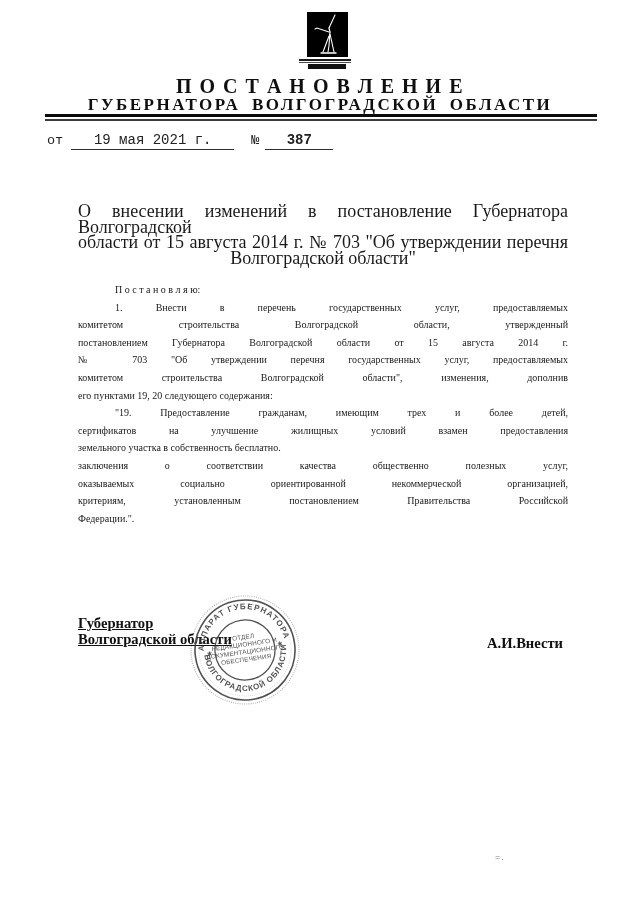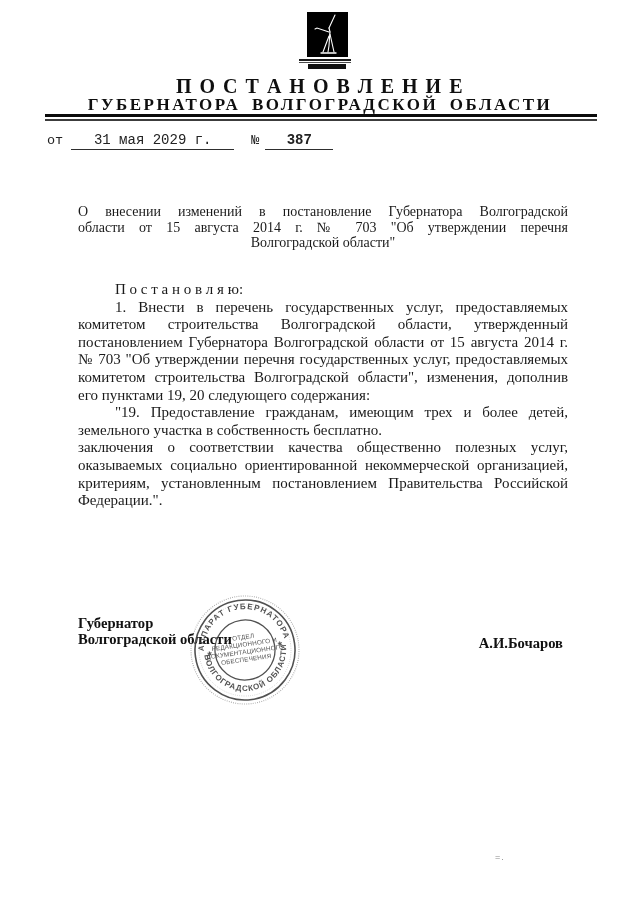--- a/index.html
+++ b/index.html
@@ -23,30 +23,30 @@
   
   .meta-row{position:absolute;left:47px;top:132px;display:flex;align-items:flex-end;
             font-family:"Liberation Mono", monospace;font-size:13.5px;color:#222;}
   .meta-label{padding-bottom:2px;}
   .meta-blank{border-bottom:1.5px solid #2e2e2e;text-align:center;font-size:14px;padding-bottom:1px;}
   .blank-date{width:163px;margin-left:8px;}
   .blank-num{width:68px;margin-left:6px;font-weight:bold;}
   .meta-no{margin-left:17px;padding-bottom:2px;}
 
   
-  .subject{position:absolute;left:78px;top:204px;width:490px;font-size:14px;line-height:15.7px;}
-  .body-text{position:absolute;left:78px;top:281px;width:490px;font-size:15px;line-height:17.6px;}
+  .subject{position:absolute;left:78px;top:204px;width:490px;font-size:18px;line-height:15.7px;}
+  .body-text{position:absolute;left:78px;top:281px;width:490px;font-size:10px;line-height:17.6px;}
   .line{width:100%;}
   .line.just{text-align:justify;text-align-last:justify;}
   .line.last-left{text-align:left;}
   .line.last-center{text-align:center;}
   .line.ind{text-indent:37px;}
 
   
-  .sig-left{position:absolute;left:78px;top:616px;font-size:14.6px;font-weight:bold;line-height:15.5px;color:#111;}
+  .sig-left{position:absolute;left:78px;top:616px;font-size:14.6px;font-weight:bold;line-height:15.5px;color:#111;text-decoration:underline;}
   .sig-name{position:absolute;right:77px;top:635px;font-size:14.6px;font-weight:bold;color:#111;}
 
   
   .stamp{position:absolute;left:187px;top:592px;width:116px;height:116px;
          transform:rotate(-8deg);opacity:.88;}
   .stamp text{fill:#3a3a3a;font-family:"Liberation Sans", sans-serif;}
   .ring-text{font-size:8px;font-weight:bold;letter-spacing:1.1px;}
   .ring-text-b{font-size:8px;font-weight:bold;letter-spacing:0.8px;}
   .center-text{font-size:6.3px;letter-spacing:0.2px;}
   .star-glyph{font-size:11px;font-weight:bold;}
@@ -76,21 +76,21 @@
   <div class="emblem-base"></div>
 
   <div class="header">
     <div class="title1">П О С Т А Н О В Л Е Н И Е</div>
     <div class="title2">ГУБЕРНАТОРА ВОЛГОГРАДСКОЙ ОБЛАСТИ</div>
   </div>
   <div class="double-rule"></div>
 
   <div class="meta-row">
     <span class="meta-label">от</span>
-    <span class="meta-blank blank-date">31 мая 2029 г.</span>
+    <span class="meta-blank blank-date">19 мая 2021 г.</span>
     <span class="meta-no">№</span>
     <span class="meta-blank blank-num">387</span>
   </div>
 
   <div class="subject">
       <div class="line just">О внесении изменений в постановление Губернатора Волгоградской</div>
       <div class="line just">области от 15 августа 2014 г. № 703 "Об утверждении перечня</div>
       <div class="line last-center">Волгоградской области"</div>
     </div>
 
@@ -101,35 +101,36 @@
       <div class="para">
         <div class="line just ind">1. Внести в перечень государственных услуг, предоставляемых</div>
         <div class="line just">комитетом строительства Волгоградской области, утвержденный</div>
         <div class="line just">постановлением Губернатора Волгоградской области от 15 августа 2014 г.</div>
         <div class="line just">№ 703 "Об утверждении перечня государственных услуг, предоставляемых</div>
         <div class="line just">комитетом строительства Волгоградской области", изменения, дополнив</div>
         <div class="line last-left">его пунктами 19, 20 следующего содержания:</div>
       </div>
       <div class="para">
         <div class="line just ind">"19. Предоставление гражданам, имеющим трех и более детей,</div>
+        <div class="line just">сертификатов на улучшение жилищных условий взамен предоставления</div>
         <div class="line last-left">земельного участка в собственность бесплатно.</div>
       </div>
       <div class="para">
         <div class="line just">заключения о соответствии качества общественно полезных услуг,</div>
         <div class="line just">оказываемых социально ориентированной некоммерческой организацией,</div>
         <div class="line just">критериям, установленным постановлением Правительства Российской</div>
         <div class="line last-left">Федерации.".</div>
       </div>
     </div>
 
   <div class="sig-left">
     <div>Губернатор</div>
     <div>Волгоградской области</div>
   </div>
-  <div class="sig-name">А.И.Бочаров</div>
+  <div class="sig-name">А.И.Внести</div>
 
   <svg class="stamp" viewBox="0 0 116 116">
     <defs>
       <path id="arcTop" d="M 17 58 A 41 41 0 0 1 99 58"></path>
       <path id="arcBottom" d="M 17 58 A 41 41 0 0 0 99 58"></path>
     </defs>
     <circle cx="58" cy="58" r="50" fill="none" stroke="#3a3a3a" stroke-width="1.6"></circle>
     <circle cx="58" cy="58" r="54" fill="none" stroke="#3a3a3a" stroke-width="1.1" stroke-dasharray="0.8 1.4" opacity="0.55"></circle>
     <circle cx="58" cy="58" r="46" fill="none" stroke="#3a3a3a" stroke-width="0.8" stroke-dasharray="0.7 1.5" opacity="0.35"></circle>
     <circle cx="58" cy="58" r="30" fill="none" stroke="#3a3a3a" stroke-width="1.3"></circle>

